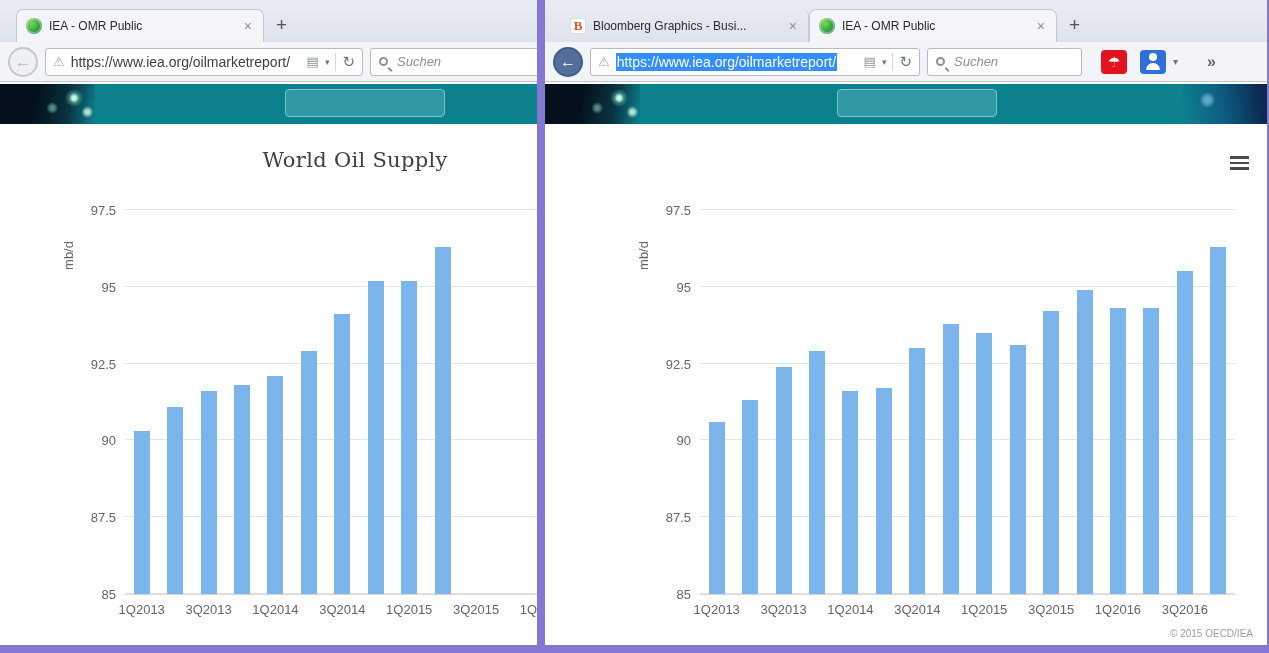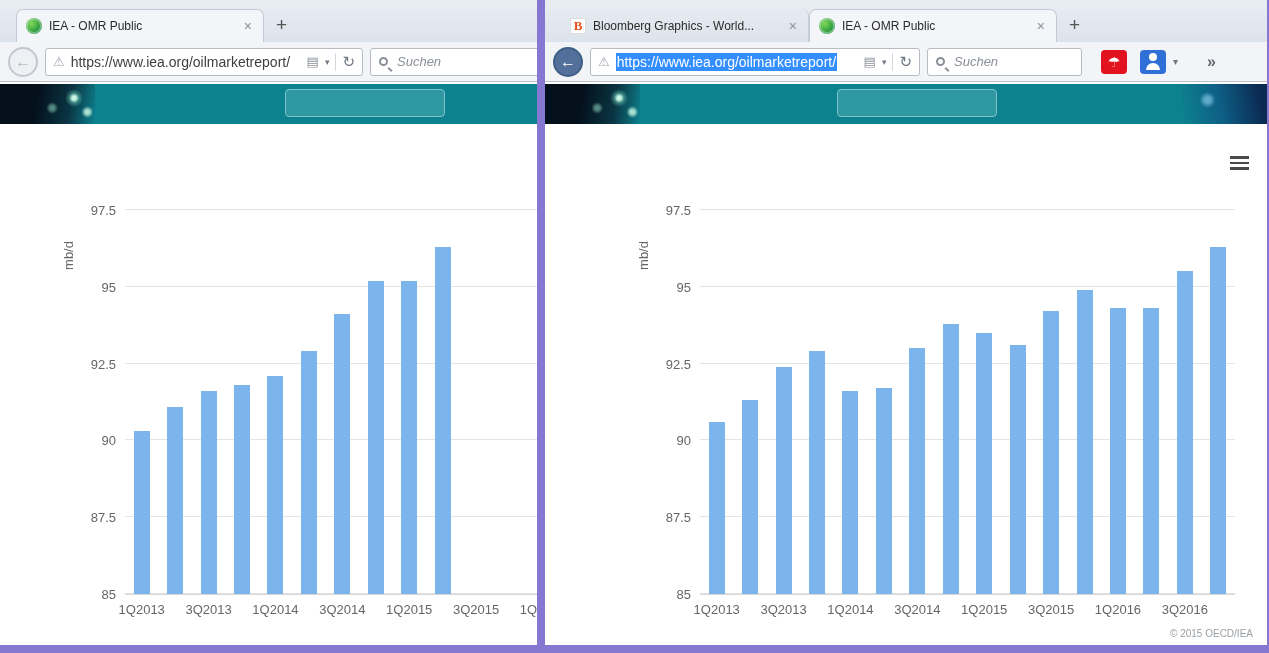--- a/index.html
+++ b/index.html
@@ -140,20 +140,21 @@
       <span class="mag"></span>
       <input class="search-input" placeholder="Suchen" style="">
     </div>
   </div>
   <div class="page">
     <div class="band">
       <div class="band-photo-left"></div>
       <div class="band-cta"></div>
     </div>
     <div class="chart" id="chart-left">
+      <div class="chart-title">World Oil Supply</div>
       <div class="ylabel">mb/d</div>
       <div class="plot">
           <div class="gridline" style="bottom: 0%;"></div>
           <div class="ytick" style="bottom: 0%;">85</div>
           <div class="gridline" style="bottom: 20%;"></div>
           <div class="ytick" style="bottom: 20%;">87.5</div>
           <div class="gridline" style="bottom: 40%;"></div>
           <div class="ytick" style="bottom: 40%;">90</div>
           <div class="gridline" style="bottom: 60%;"></div>
           <div class="ytick" style="bottom: 60%;">92.5</div>
@@ -180,21 +181,21 @@
           <div class="xlabel" style="left: 78.125%;">1Q2016</div>
         </div>
     </div>
   </div>
 </div>
 
 <div class="window" id="win-right">
   <div class="tabbar">
     <div class="tab inactive">
       <span class="favicon bloomberg">B</span>
-      <span class="tab-title">Bloomberg Graphics - World...</span>
+      <span class="tab-title">Bloomberg Graphics - Busi...</span>
       <span class="tab-close">×</span>
     </div>
     <div class="tab active">
       <span class="favicon iea"></span>
       <span class="tab-title">IEA - OMR Public</span>
       <span class="tab-close">×</span>
     </div>
     <span class="newtab">+</span>
   </div>
   <div class="navbar">

